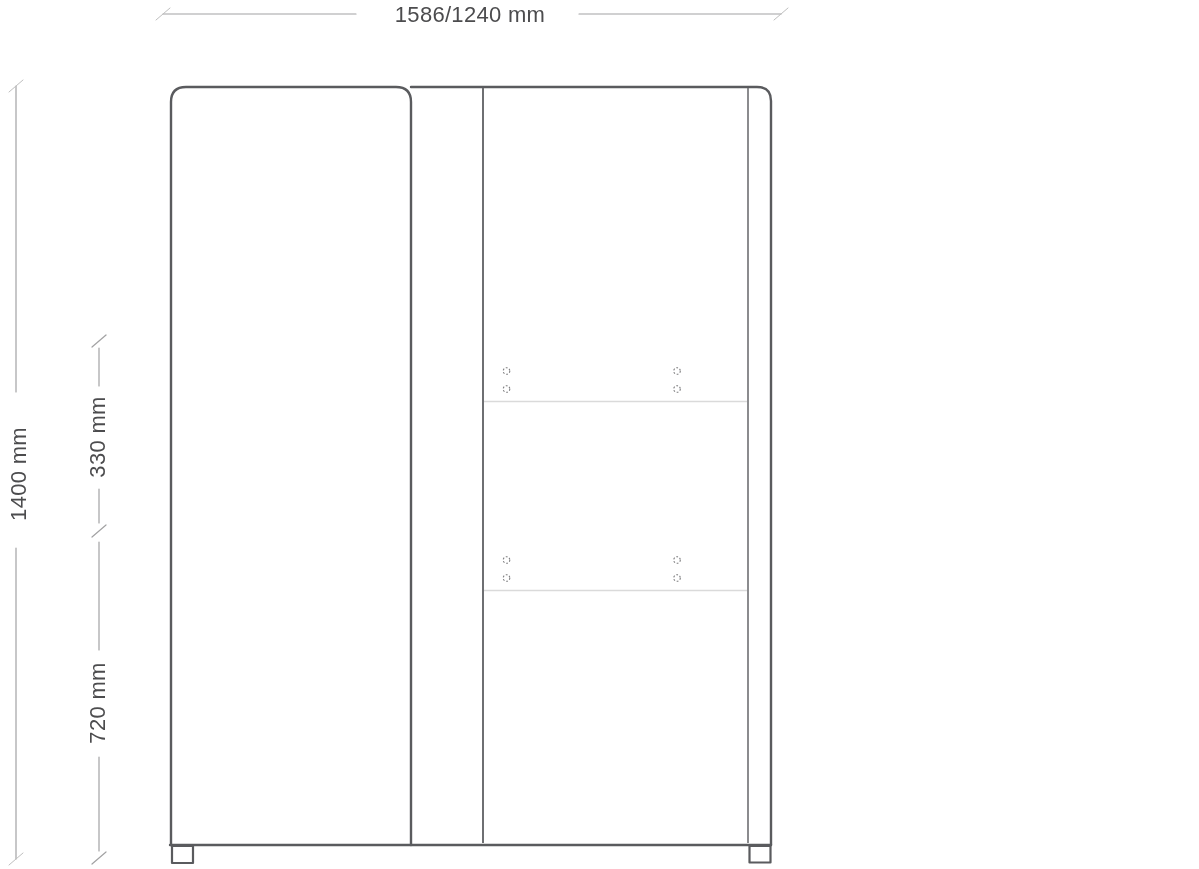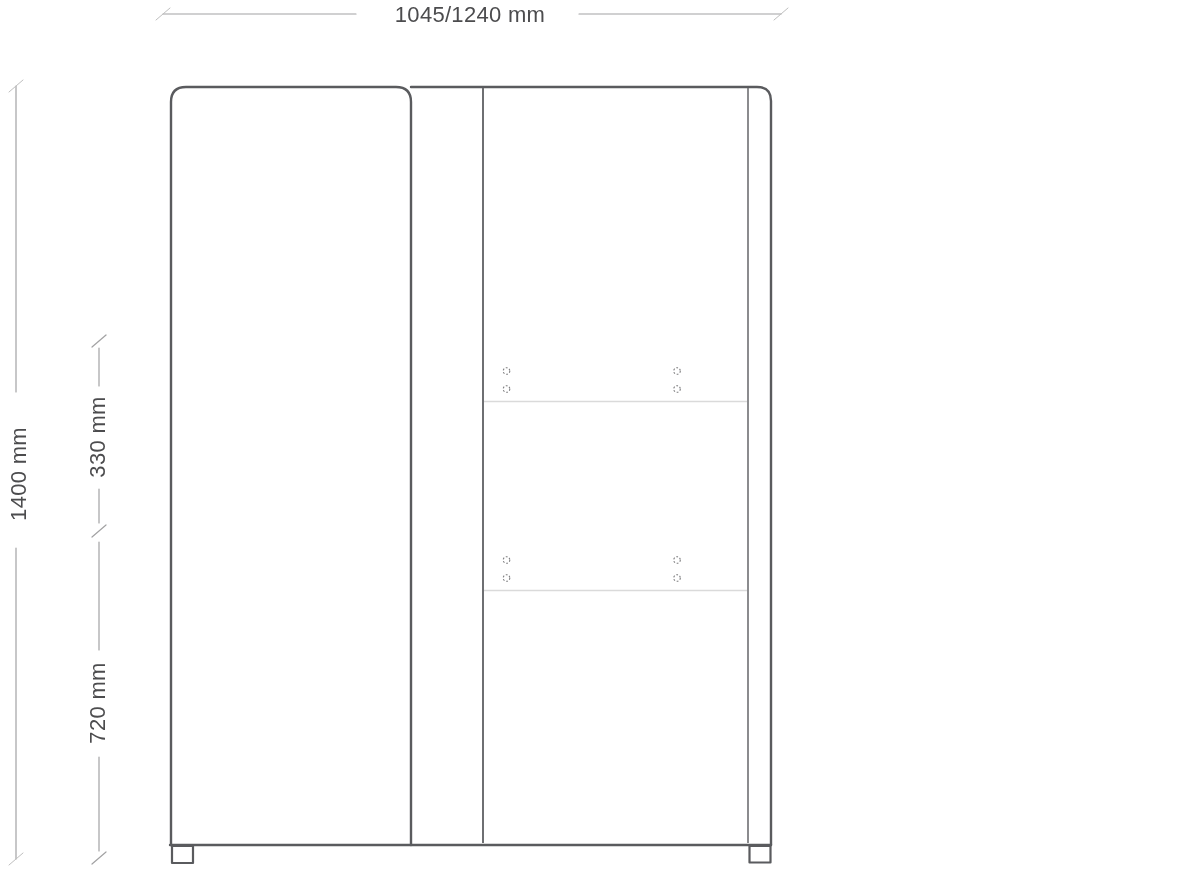--- a/index.html
+++ b/index.html
@@ -90,21 +90,21 @@
       <path d="M 16 548 V 859"></path>
     </g>
     <g fill="none" stroke-width="1" stroke-linecap="round" stroke="#bfbfbf">
       <path d="M 9 92 L 23 80"></path>
       <path d="M 9 865 L 23 853"></path>
       <path d="M 156 20 L 170 8"></path>
       <path d="M 774 20 L 788 8"></path>
     </g>
   </svg>
 
-  <div class="dim-label horizontal" style="left:470px; top:15px;">1045/1240 mm</div>
+  <div class="dim-label horizontal" style="left:470px; top:15px;">1586/1240 mm</div>
 
   <div class="dim-label vertical" style="left:19px; top:474px;">1400 mm</div>
 
   <div class="dim-label vertical" style="left:98px; top:437px;">330 mm</div>
 
   <div class="dim-label vertical" style="left:98px; top:703px;">720 mm</div>
 
 </div>
 
 </body></html>

